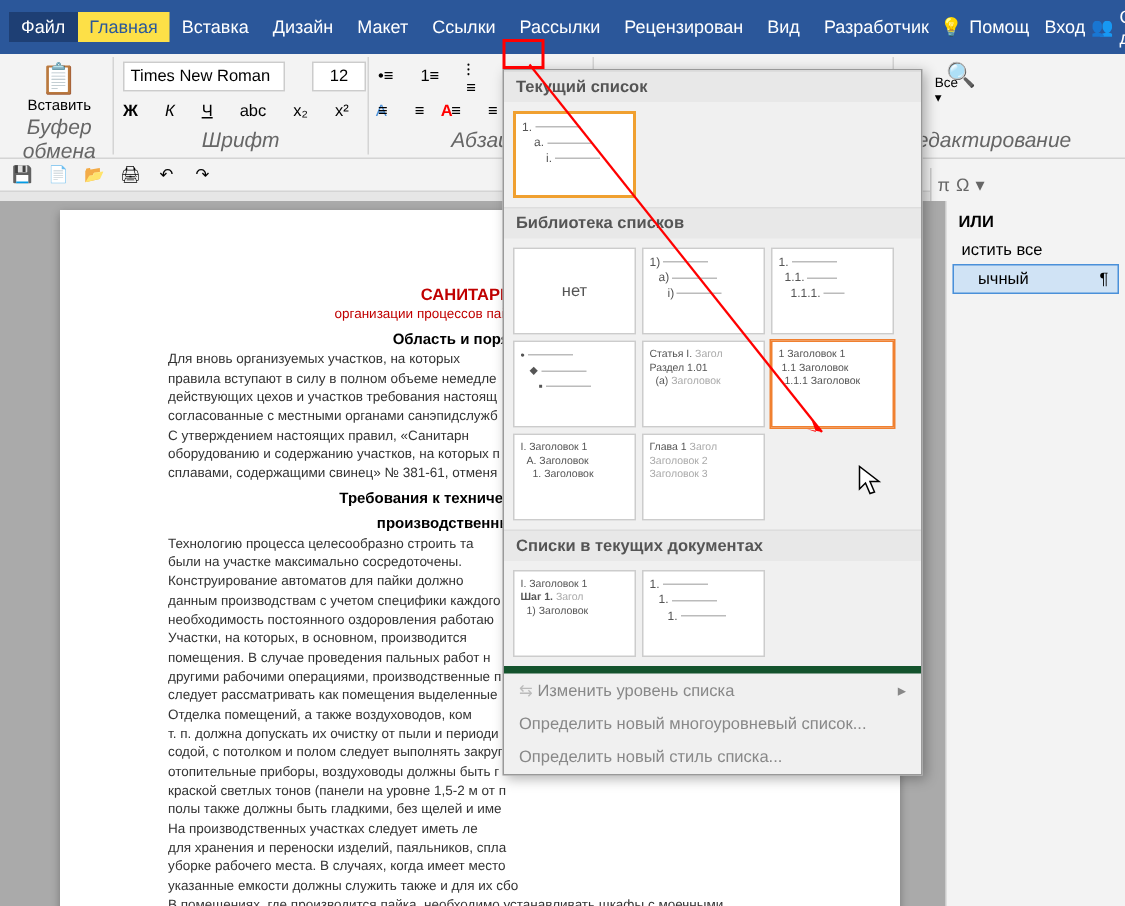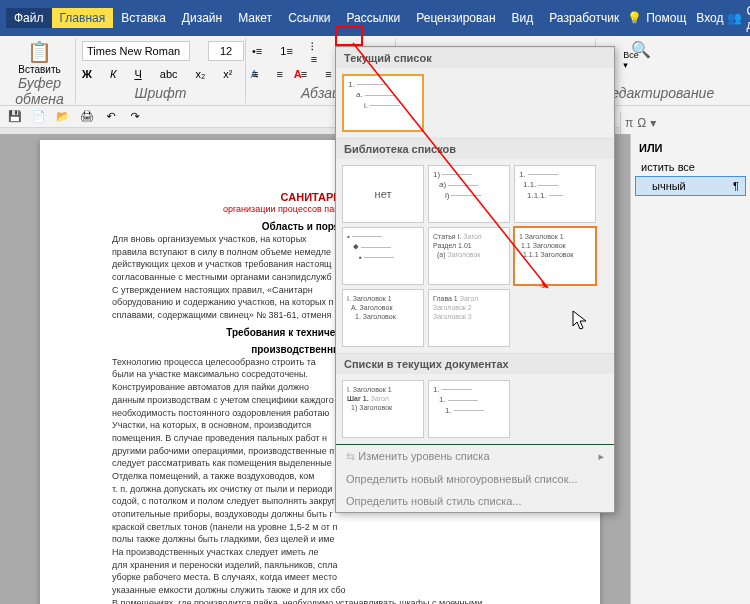--- a/index.html
+++ b/index.html
@@ -263,21 +263,21 @@
       <div><span>I. Заголовок 1</span></div>
       <div><b><span>Шаг 1.</span></b> <span style="color:#aaa">Загол</span></div>
       <div style="margin-left:4px"><span>1) Заголовок</span></div>
     </div>
     <div class="dd-item">
       <div><span>1.</span><span class="line"></span></div>
       <div style="margin-left:6px"><span>1.</span><span class="line"></span></div>
       <div style="margin-left:12px"><span>1.</span><span class="line"></span></div>
     </div>
   </div>
-  <div style="border-top:1px solid #14532d">
+  <div style="border-top:5px solid #14532d">
     <div class="dd-menu"><span style="opacity:.5">⇆</span> <span>Изменить уровень списка</span><span style="float:right">▸</span></div>
     <div class="dd-menu">Определить новый многоуровневый список...</div>
     <div class="dd-menu">Определить новый стиль списка...</div>
   </div>
 </div>
 
 <div class="cursor-arrow">
   <svg width="18" height="22">
       <path d="M1,1 L1,16 L5,12 L8,19 L11,18 L8,11 L14,11 Z" fill="#fff" stroke="#000" stroke-width="1"></path>
     </svg>

